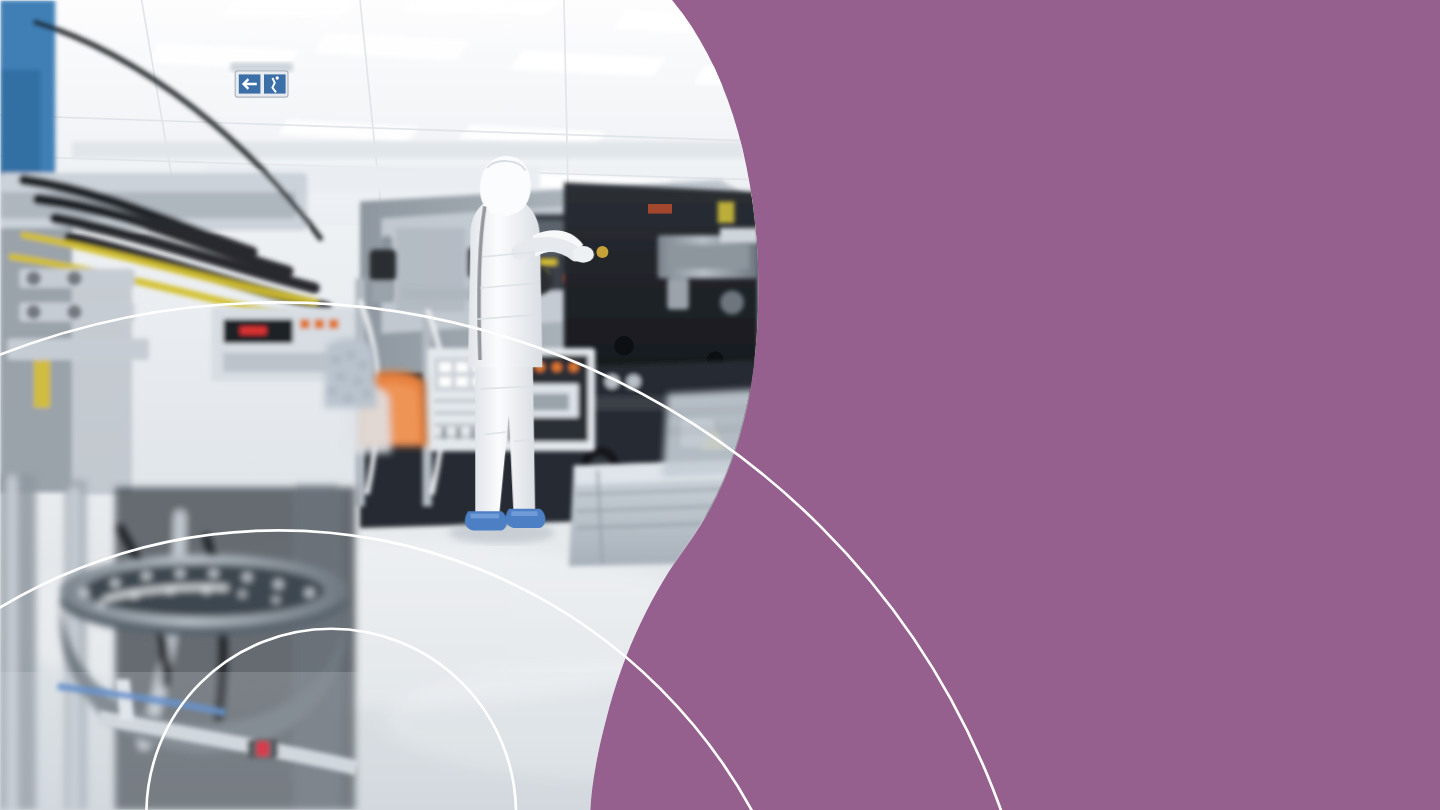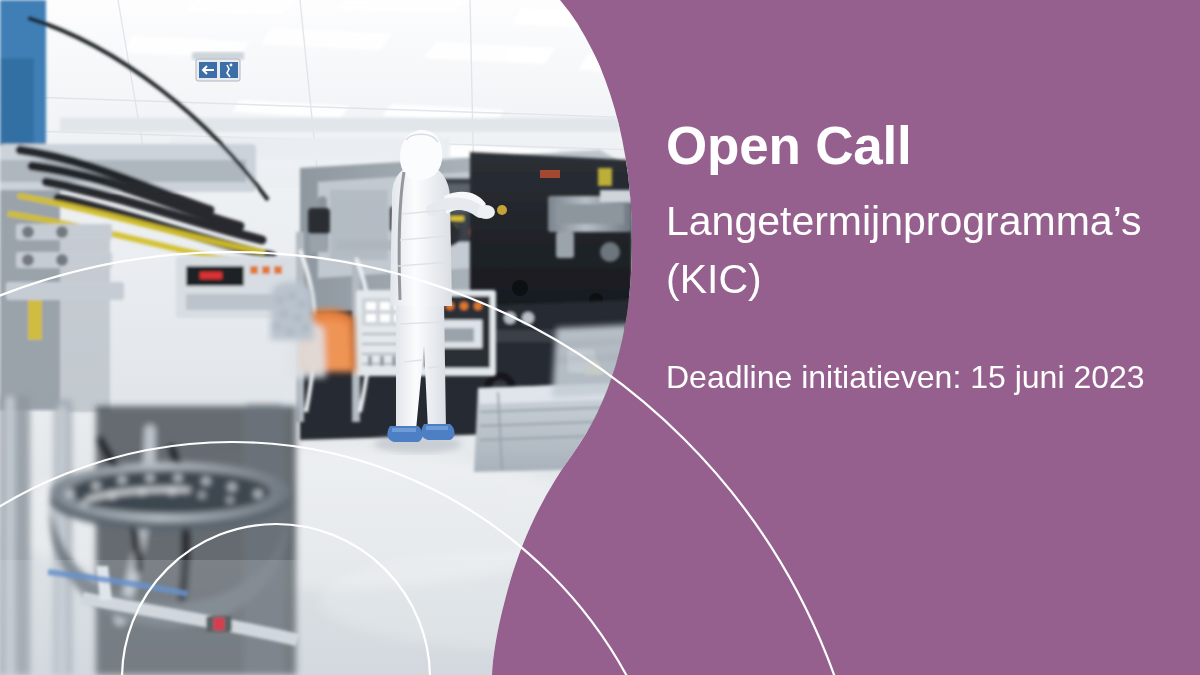--- a/index.html
+++ b/index.html
@@ -459,19 +459,14 @@
   </div>
 
   <svg id="decor-arcs" viewBox="0 0 1200 675">
     <g fill="none" stroke="#FFFFFF" stroke-width="2.2">
       <circle cx="232" cy="892" r="450"></circle>
       <circle cx="276" cy="678" r="154"></circle>
       <circle cx="232" cy="892" r="640"></circle>
     </g>
   </svg>
 
-  <div id="text-block">
-    <div id="title">Open Call</div>
-    <div id="subtitle">Langetermijnprogramma’s (KIC)</div>
-    <div id="deadline">Deadline initiatieven: 15 juni 2023</div>
-  </div>
 
 </div>
 
 </body></html>

